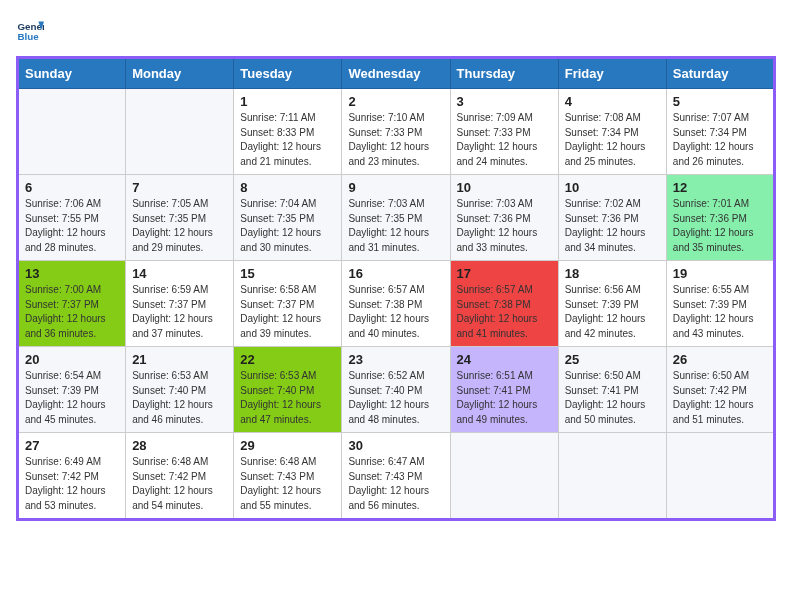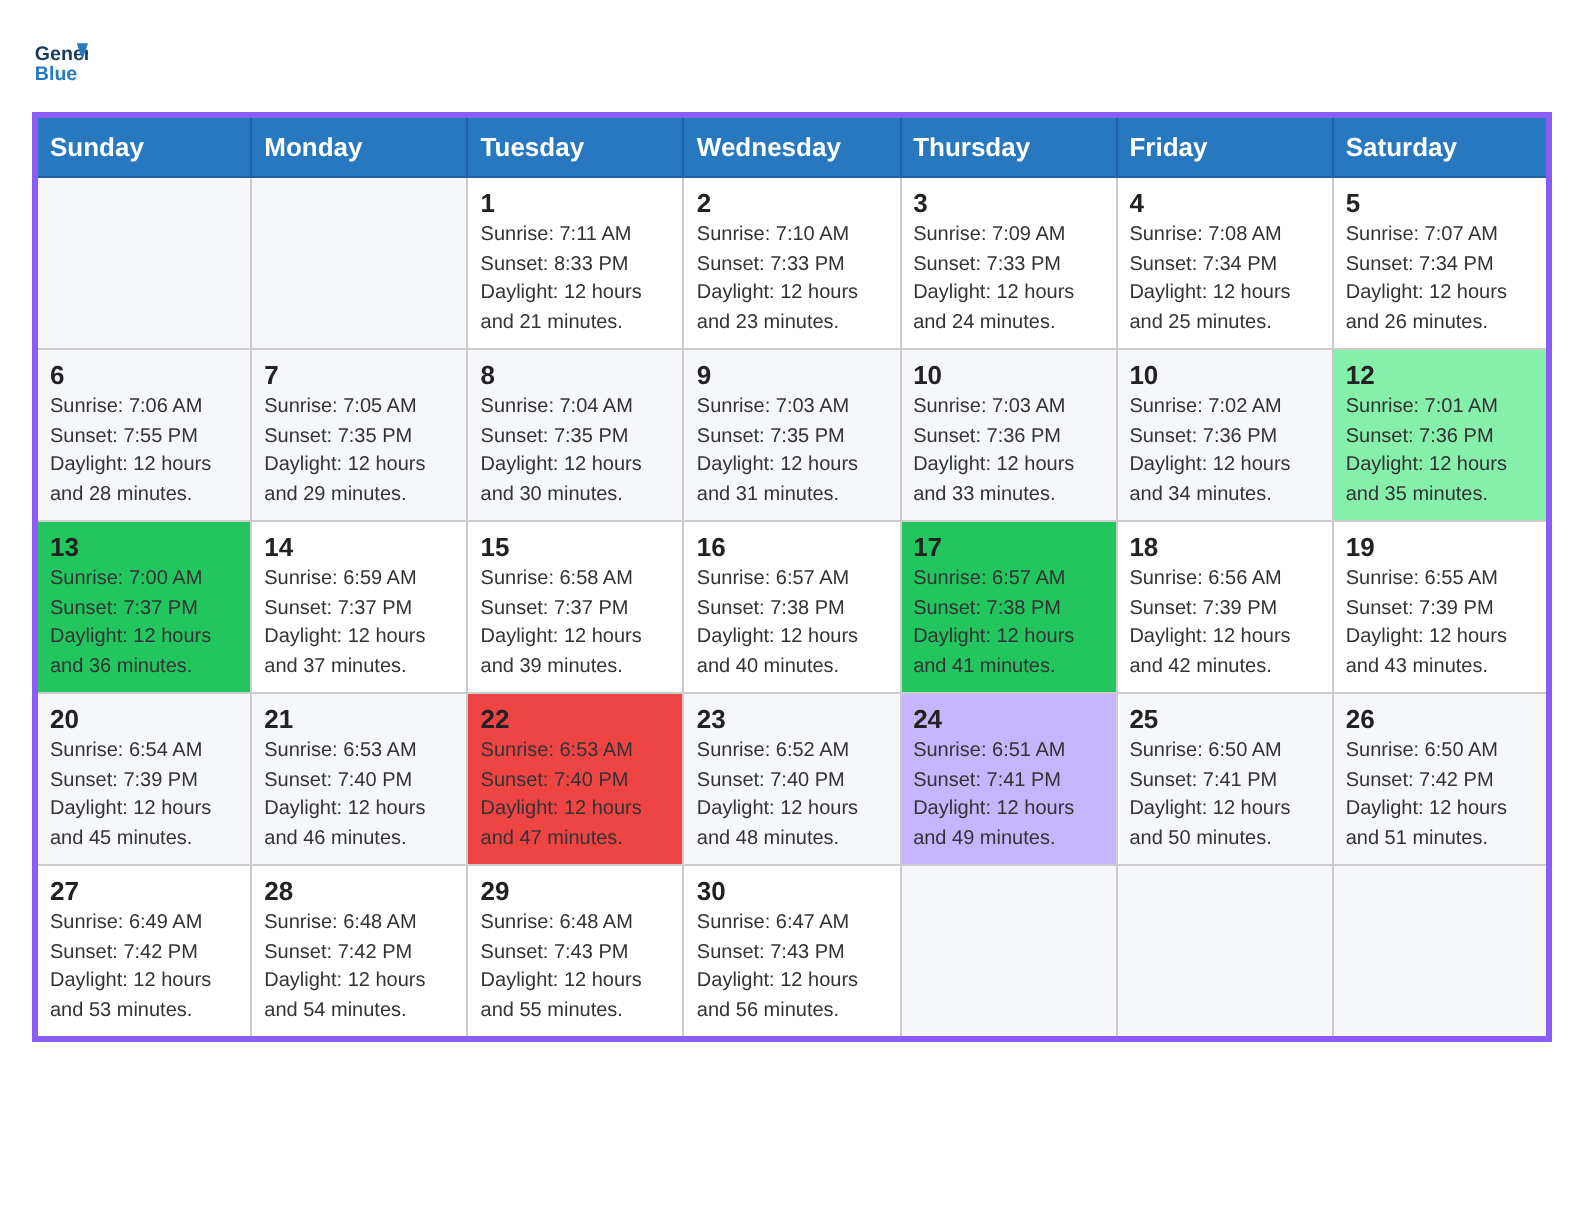--- a/index.html
+++ b/index.html
@@ -199,21 +199,21 @@
 Daylight: 12 hours and 34 minutes.</div>
         </td>
         <td style="background: #86efac;">
           <span class="day-number">12</span>
           <div class="day-info">Sunrise: 7:01 AM
 Sunset: 7:36 PM
 Daylight: 12 hours and 35 minutes.</div>
         </td>
       </tr>
       <tr>
-        <td style="background: #22c55e;">
+        <td style="background: #84cc16;">
           <span class="day-number">13</span>
           <div class="day-info">Sunrise: 7:00 AM
 Sunset: 7:37 PM
 Daylight: 12 hours and 36 minutes.</div>
         </td>
         <td style="background: rgb(255, 255, 255);">
           <span class="day-number">14</span>
           <div class="day-info">Sunrise: 6:59 AM
 Sunset: 7:37 PM
 Daylight: 12 hours and 37 minutes.</div>
@@ -223,21 +223,21 @@
           <div class="day-info">Sunrise: 6:58 AM
 Sunset: 7:37 PM
 Daylight: 12 hours and 39 minutes.</div>
         </td>
         <td style="background: rgb(255, 255, 255);">
           <span class="day-number">16</span>
           <div class="day-info">Sunrise: 6:57 AM
 Sunset: 7:38 PM
 Daylight: 12 hours and 40 minutes.</div>
         </td>
-        <td style="background: #22c55e;">
+        <td style="background: #ef4444;">
           <span class="day-number">17</span>
           <div class="day-info">Sunrise: 6:57 AM
 Sunset: 7:38 PM
 Daylight: 12 hours and 41 minutes.</div>
         </td>
         <td style="background: rgb(255, 255, 255);">
           <span class="day-number">18</span>
           <div class="day-info">Sunrise: 6:56 AM
 Sunset: 7:39 PM
 Daylight: 12 hours and 42 minutes.</div>
@@ -255,21 +255,21 @@
           <div class="day-info">Sunrise: 6:54 AM
 Sunset: 7:39 PM
 Daylight: 12 hours and 45 minutes.</div>
         </td>
         <td style="background: rgb(245, 247, 250);">
           <span class="day-number">21</span>
           <div class="day-info">Sunrise: 6:53 AM
 Sunset: 7:40 PM
 Daylight: 12 hours and 46 minutes.</div>
         </td>
-        <td style="background: #ef4444; margin-top: 43px;">
+        <td style="background: #84cc16; margin-top: 43px;">
           <span class="day-number">22</span>
           <div class="day-info">Sunrise: 6:53 AM
 Sunset: 7:40 PM
 Daylight: 12 hours and 47 minutes.</div>
         </td>
         <td style="background: rgb(245, 247, 250);">
           <span class="day-number">23</span>
           <div class="day-info">Sunrise: 6:52 AM
 Sunset: 7:40 PM
 Daylight: 12 hours and 48 minutes.</div>

